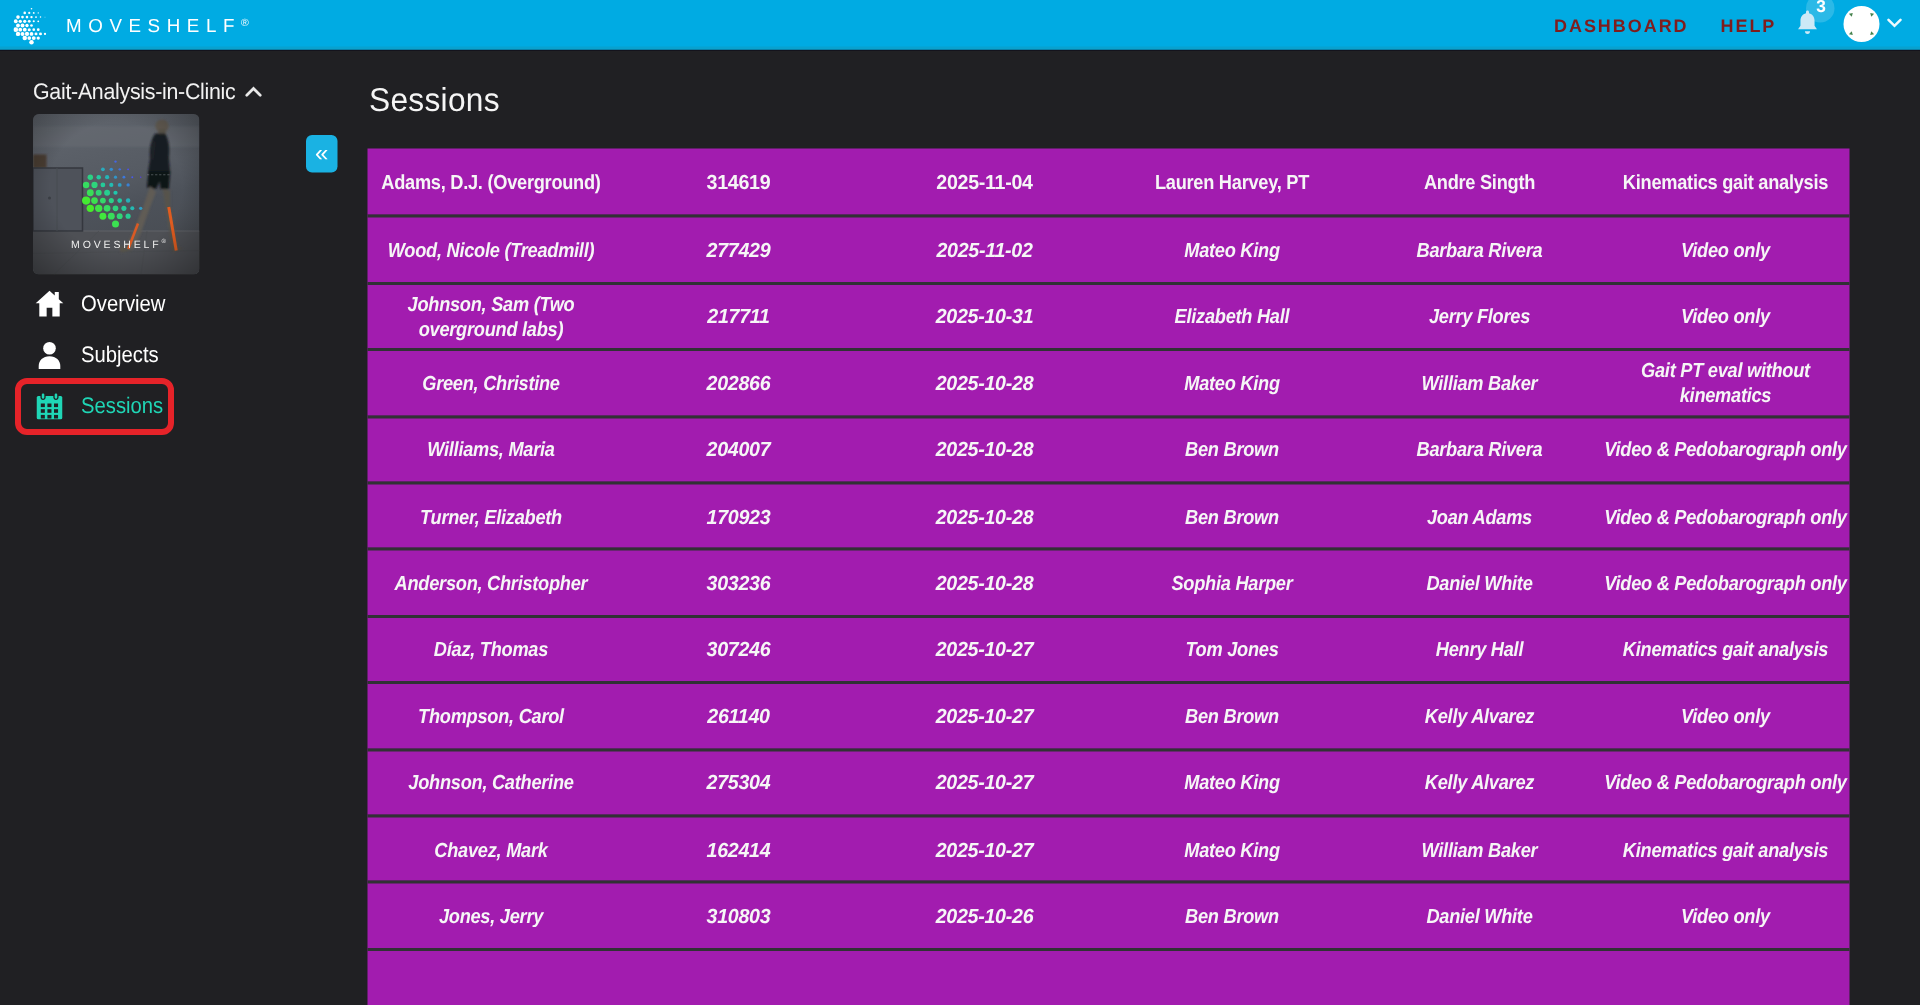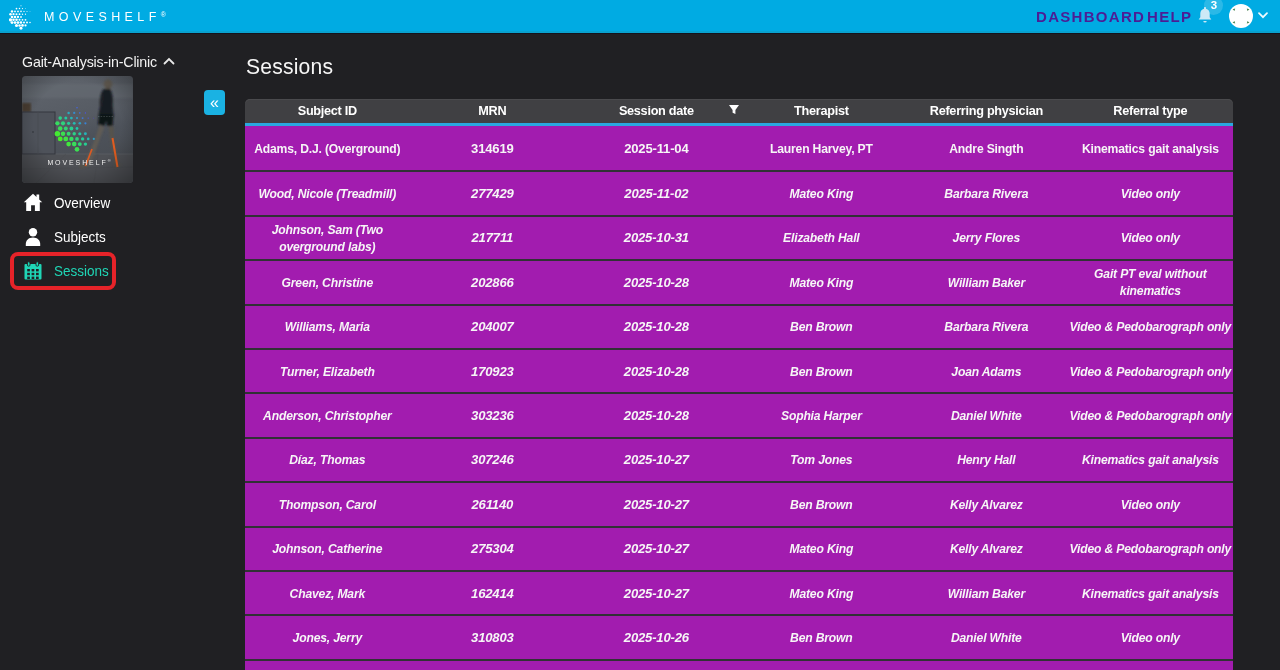--- a/index.html
+++ b/index.html
@@ -4,21 +4,21 @@
 * { margin:0; padding:0; box-sizing:border-box; }
 html,body { width:1280px; height:670px; overflow:hidden; background:#202023;
   font-family:"Liberation Sans", sans-serif; }
 .topbar { position:absolute; left:0; top:0; width:1280px; height:34px; background:#00abe3;
   border-bottom:1px solid #14131c; }
 .topbar .bstrip { position:absolute; left:0; bottom:0; width:100%; height:2px; background:#09a2cf; }
 .logo { position:absolute; left:9px; top:4px; }
 .brand { position:absolute; left:44px; top:10px; color:#fff; font-size:12.5px; font-weight:400;
   letter-spacing:4.4px; }
 .brand .reg { font-size:7px; vertical-align:4px; letter-spacing:0; }
-.nav { position:absolute; top:0; height:34px; color:#4c1d95; font-size:15px; font-weight:700;
+.nav { position:absolute; top:0; height:34px; color:#7f1d1d; font-size:12px; font-weight:700;
   letter-spacing:1.3px; line-height:34px; }
 #dash { left:1036px; }
 #help { left:1147px; }
 .bellwrap { position:absolute; left:1194px; top:0; }
 .badge { position:absolute; left:1204px; top:-4px; width:19px; height:19px; border-radius:50%;
   background:rgba(255,255,255,0.17); }
 .badge b { position:absolute; left:4px; top:3px; width:12px; text-align:center; color:#fff;
   font-size:11.5px; font-weight:700; }
 .avatar-svg { position:absolute; left:1228px; top:3px; }
 .chev { position:absolute; left:1258px; top:12px; }
@@ -252,31 +252,20 @@
         <rect x="8.6" y="15.6" width="2.7" height="2.4"></rect>
         <rect x="13" y="15.6" width="2.7" height="2.4"></rect>
     </g>
   </svg>
   <div class="mi-tx">Sessions</div>
 </div>
 <div class="redbox"></div>
 
 <div class="h1">Sessions</div>
 <div class="table">
-  <div class="thead">
-    <div class="th">Subject ID</div>
-    <div class="th">MRN</div>
-    <div class="th">Session date</div>
-    <div class="th">Therapist</div>
-    <div class="th">Referring physician</div>
-    <div class="th">Referral type</div>
-    <svg class="funnel" width="14" height="14" viewBox="0 0 14 14">
-        <path d="M2 2 L12 2 L8.4 7 L8.4 11 L5.6 9.8 L5.6 7 Z" fill="#fff"></path>
-      </svg>
-  </div>
 <div class="tr">
       <div class="td">Adams, D.J. (Overground)</div>
       <div class="td">314619</div>
       <div class="td">2025-11-04</div>
       <div class="td">Lauren Harvey, PT</div>
       <div class="td">Andre Singth</div>
       <div class="td">Kinematics gait analysis</div>
     </div>
 <div class="tr">
       <div class="td">Wood, Nicole (Treadmill)</div>

